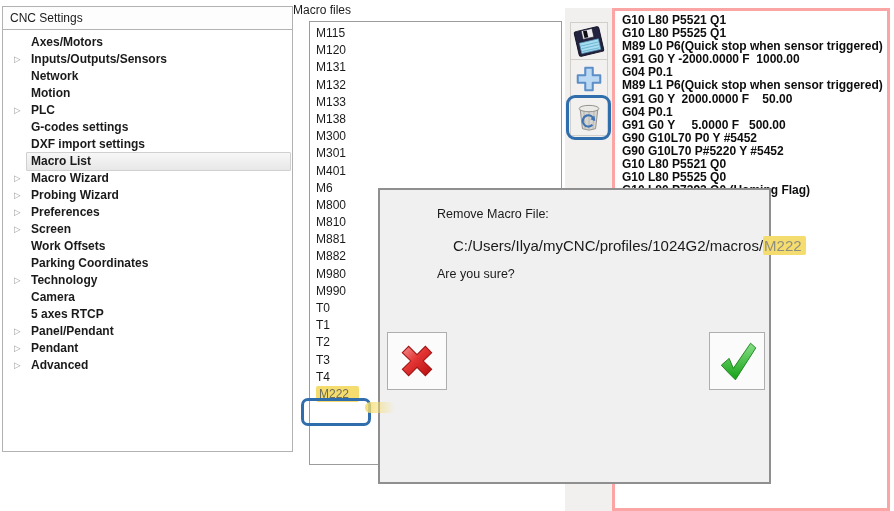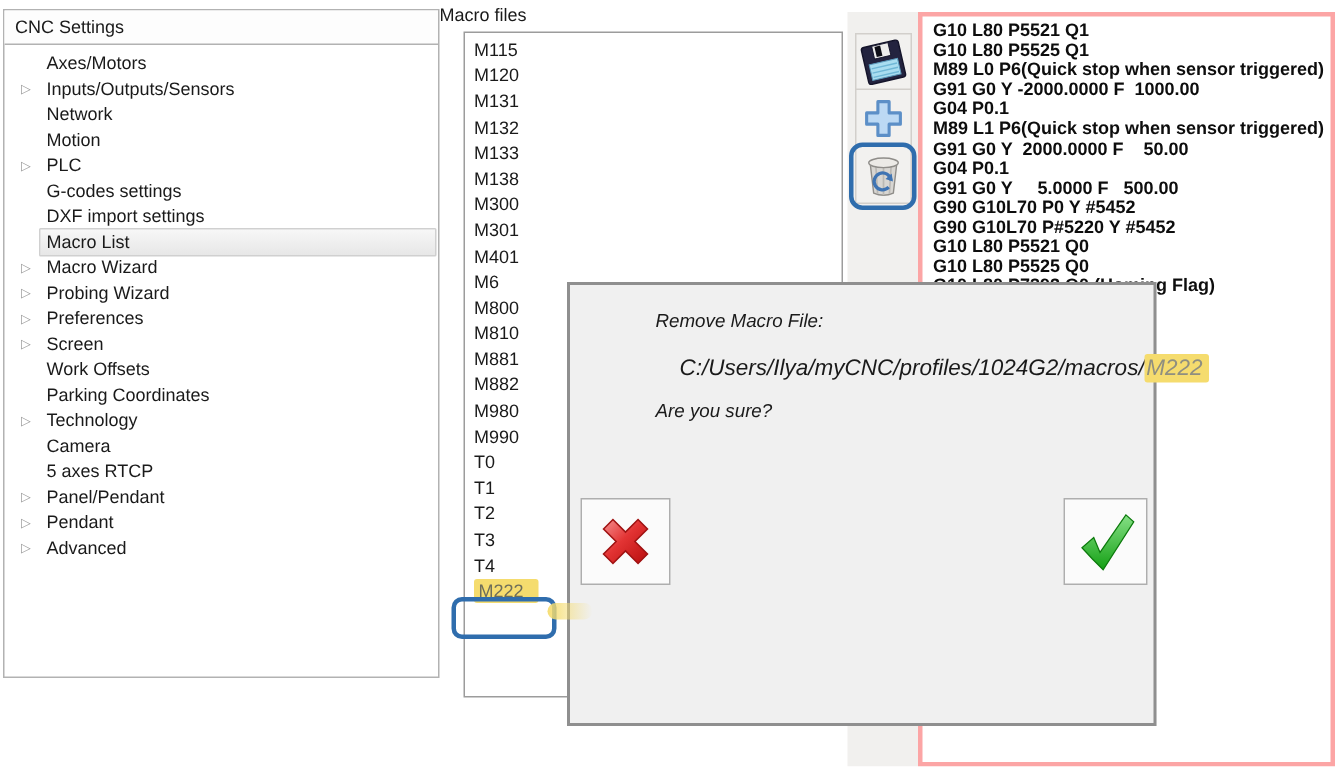--- a/index.html
+++ b/index.html
@@ -16,21 +16,21 @@
   }
   .sidebar-header{
     height:22px;line-height:22px;padding-left:7px;font-size:12px;
     border-bottom:1px solid #b2b2b2;background:#fdfdfd;
   }
   .tree{padding-top:4px;}
   .tree-item{position:relative;height:17px;line-height:17px;font-size:12px;cursor:default;}
   .tree-item .arrow{
     position:absolute;left:11px;top:0;width:12px;font-size:8.5px;color:#9b9b9b;line-height:17px;
   }
-  .tree-item .lbl{position:absolute;left:28px;top:0;white-space:nowrap;z-index:1;}
+  .tree-item .lbl{position:absolute;left:28px;top:0;white-space:nowrap;z-index:1;font-weight:bold;}
   .tree-item .sel-bg{
     position:absolute;left:23px;right:1px;top:-1px;bottom:-1px;
     border:1px solid #d0d0d0;border-radius:1px;
     background:linear-gradient(#f7f7f7,#e7e7e7);z-index:0;
   }
   
   .macro-label{position:absolute;left:293px;top:3px;font-size:12px;}
   .macro-listbox{
     position:absolute;left:309px;top:21px;width:253px;height:444px;
     background:#ffffff;border:1px solid #9c9c9c;box-sizing:border-box;
@@ -68,21 +68,21 @@
     background:#ffffff;border:3px solid #fca5a5;box-sizing:border-box;
     padding:3px 0 0 7px;overflow:hidden;
   }
   .gcode-line{
     font-size:12px;font-weight:bold;line-height:13.1px;white-space:pre;
     color:#0d0d0d;letter-spacing:0px;
   }
   
   .dialog{
     position:absolute;left:378px;top:188px;width:393px;height:296px;
-    background:#f0f0f0;border:2px solid #8f8f8f;box-sizing:border-box;z-index:10;font-style:italic;
+    background:#f0f0f0;border:2px solid #8f8f8f;box-sizing:border-box;z-index:10;
   }
   .dialog-title{position:absolute;left:57px;top:17px;font-size:12.5px;}
   .dialog-path{position:absolute;left:73px;top:47px;font-size:15px;white-space:nowrap;}
   .dialog-path .path-file{
     background:var(--highlight-yellow,#f5dc6e);color:#8f8f80;padding:1px 4px 1px 1px;border-radius:2px;
   }
   .dialog-question{position:absolute;left:57px;top:77px;font-size:12.5px;}
   .dlg-btn{
     position:absolute;width:60px;height:58px;box-sizing:border-box;
     background:#fbfbfb;border:1px solid #aeaeae;

